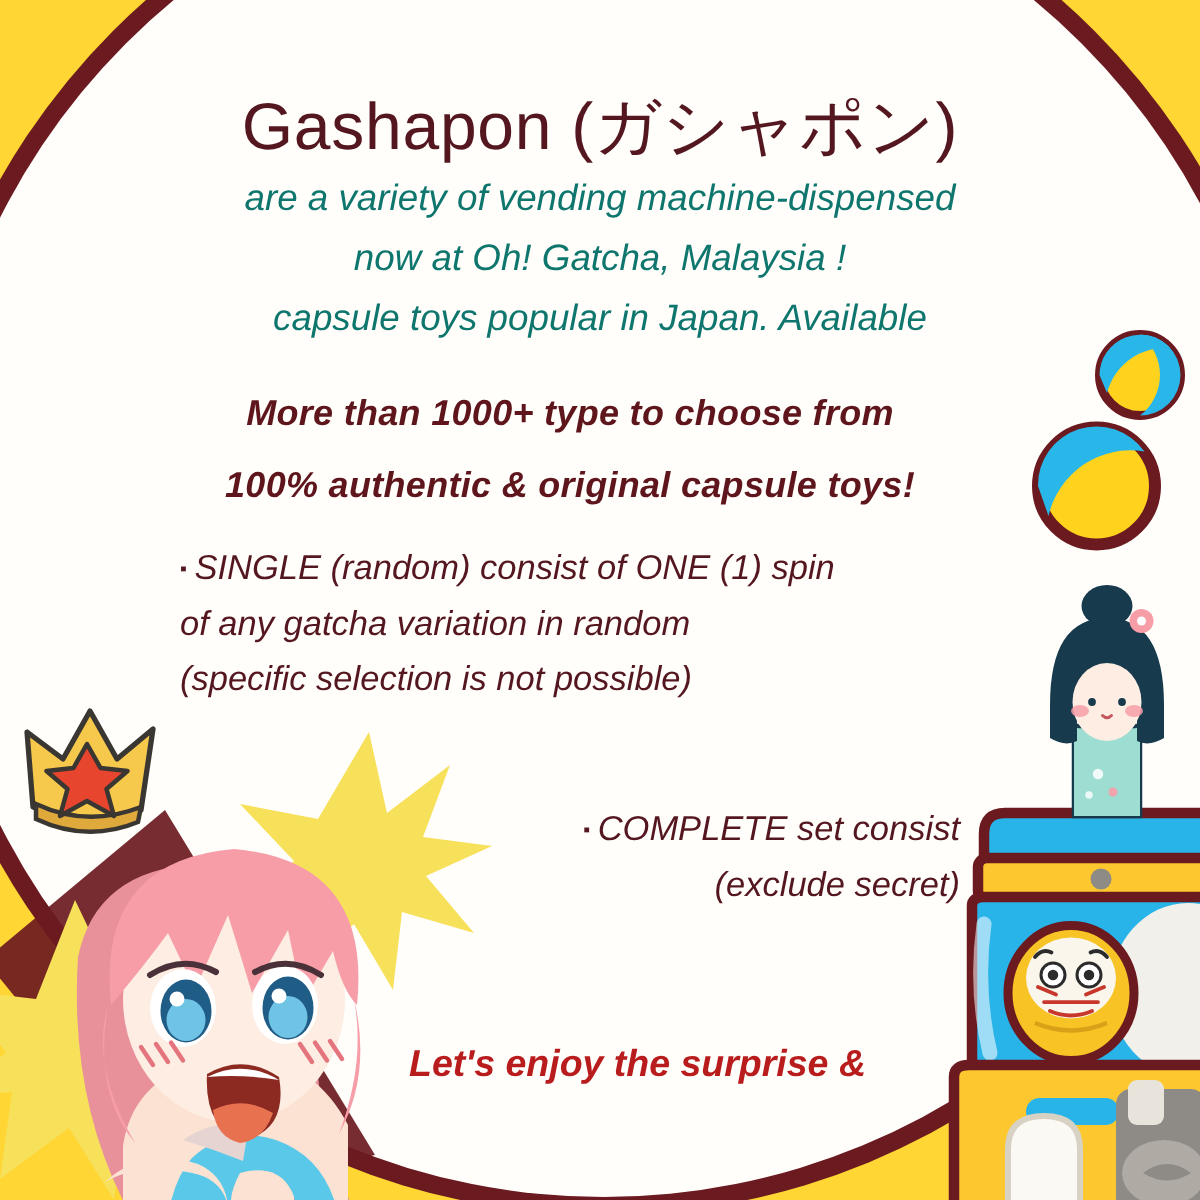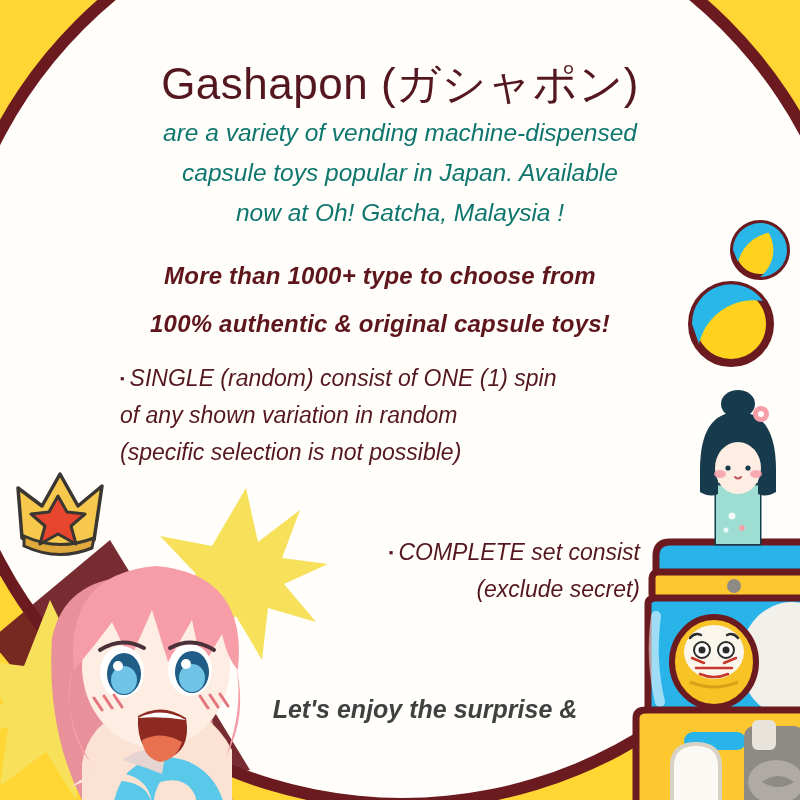--- a/index.html
+++ b/index.html
@@ -104,21 +104,21 @@
   }
   .closing {
     position: absolute;
     top: 688px;
     left: 230px;
     width: 390px;
     text-align: center;
     font-size: 25px;
     font-weight: bold;
     font-style: italic;
-    color: #404040;
+    color: #b91c1c;
     line-height: 42px;
   }
   .bullet-mark {
     font-style: normal;
     font-size: 13px;
     vertical-align: 3px;
     margin-right: 5px;
   }
   .art { position: absolute; }
 </style>
@@ -260,32 +260,32 @@
     <path d="M132 220 q20 -10 40 2 q-6 18 -22 20 q-16 -4 -18 -22 z" fill="#E8714F"></path>
     <path d="M128 198 q24 -12 48 2 q-24 -4 -48 -2 z" fill="#ffffff"></path>
   </svg>
 
   <div class="content">
 
     <div class="title">Gashapon (ガシャポン)</div>
 
     <div class="lede">
       <div>are a variety of vending machine-dispensed</div>
+      <div>now at Oh! Gatcha, Malaysia !</div>
       <div>capsule toys popular in Japan. Available</div>
-      <div>now at Oh! Gatcha, Malaysia !</div>
     </div>
 
     <div class="headline">
       <div>More than 1000+ type to choose from</div>
       <div>100% authentic &amp; original capsule toys!</div>
     </div>
 
     <div class="bullet-single">
       <div><span class="bullet-mark">▪</span><span>SINGLE (random) consist of ONE (1) spin</span></div>
-      <div>of any shown variation in random</div>
+      <div>of any gatcha variation in random</div>
       <div>(specific selection is not possible)</div>
     </div>
 
     <div class="bullet-complete">
       <div><span class="bullet-mark">▪</span><span>COMPLETE set consist</span></div>
       <div>(exclude secret)</div>
     </div>
 
     <div class="closing">
       <div>Let's enjoy the surprise &amp;</div>

